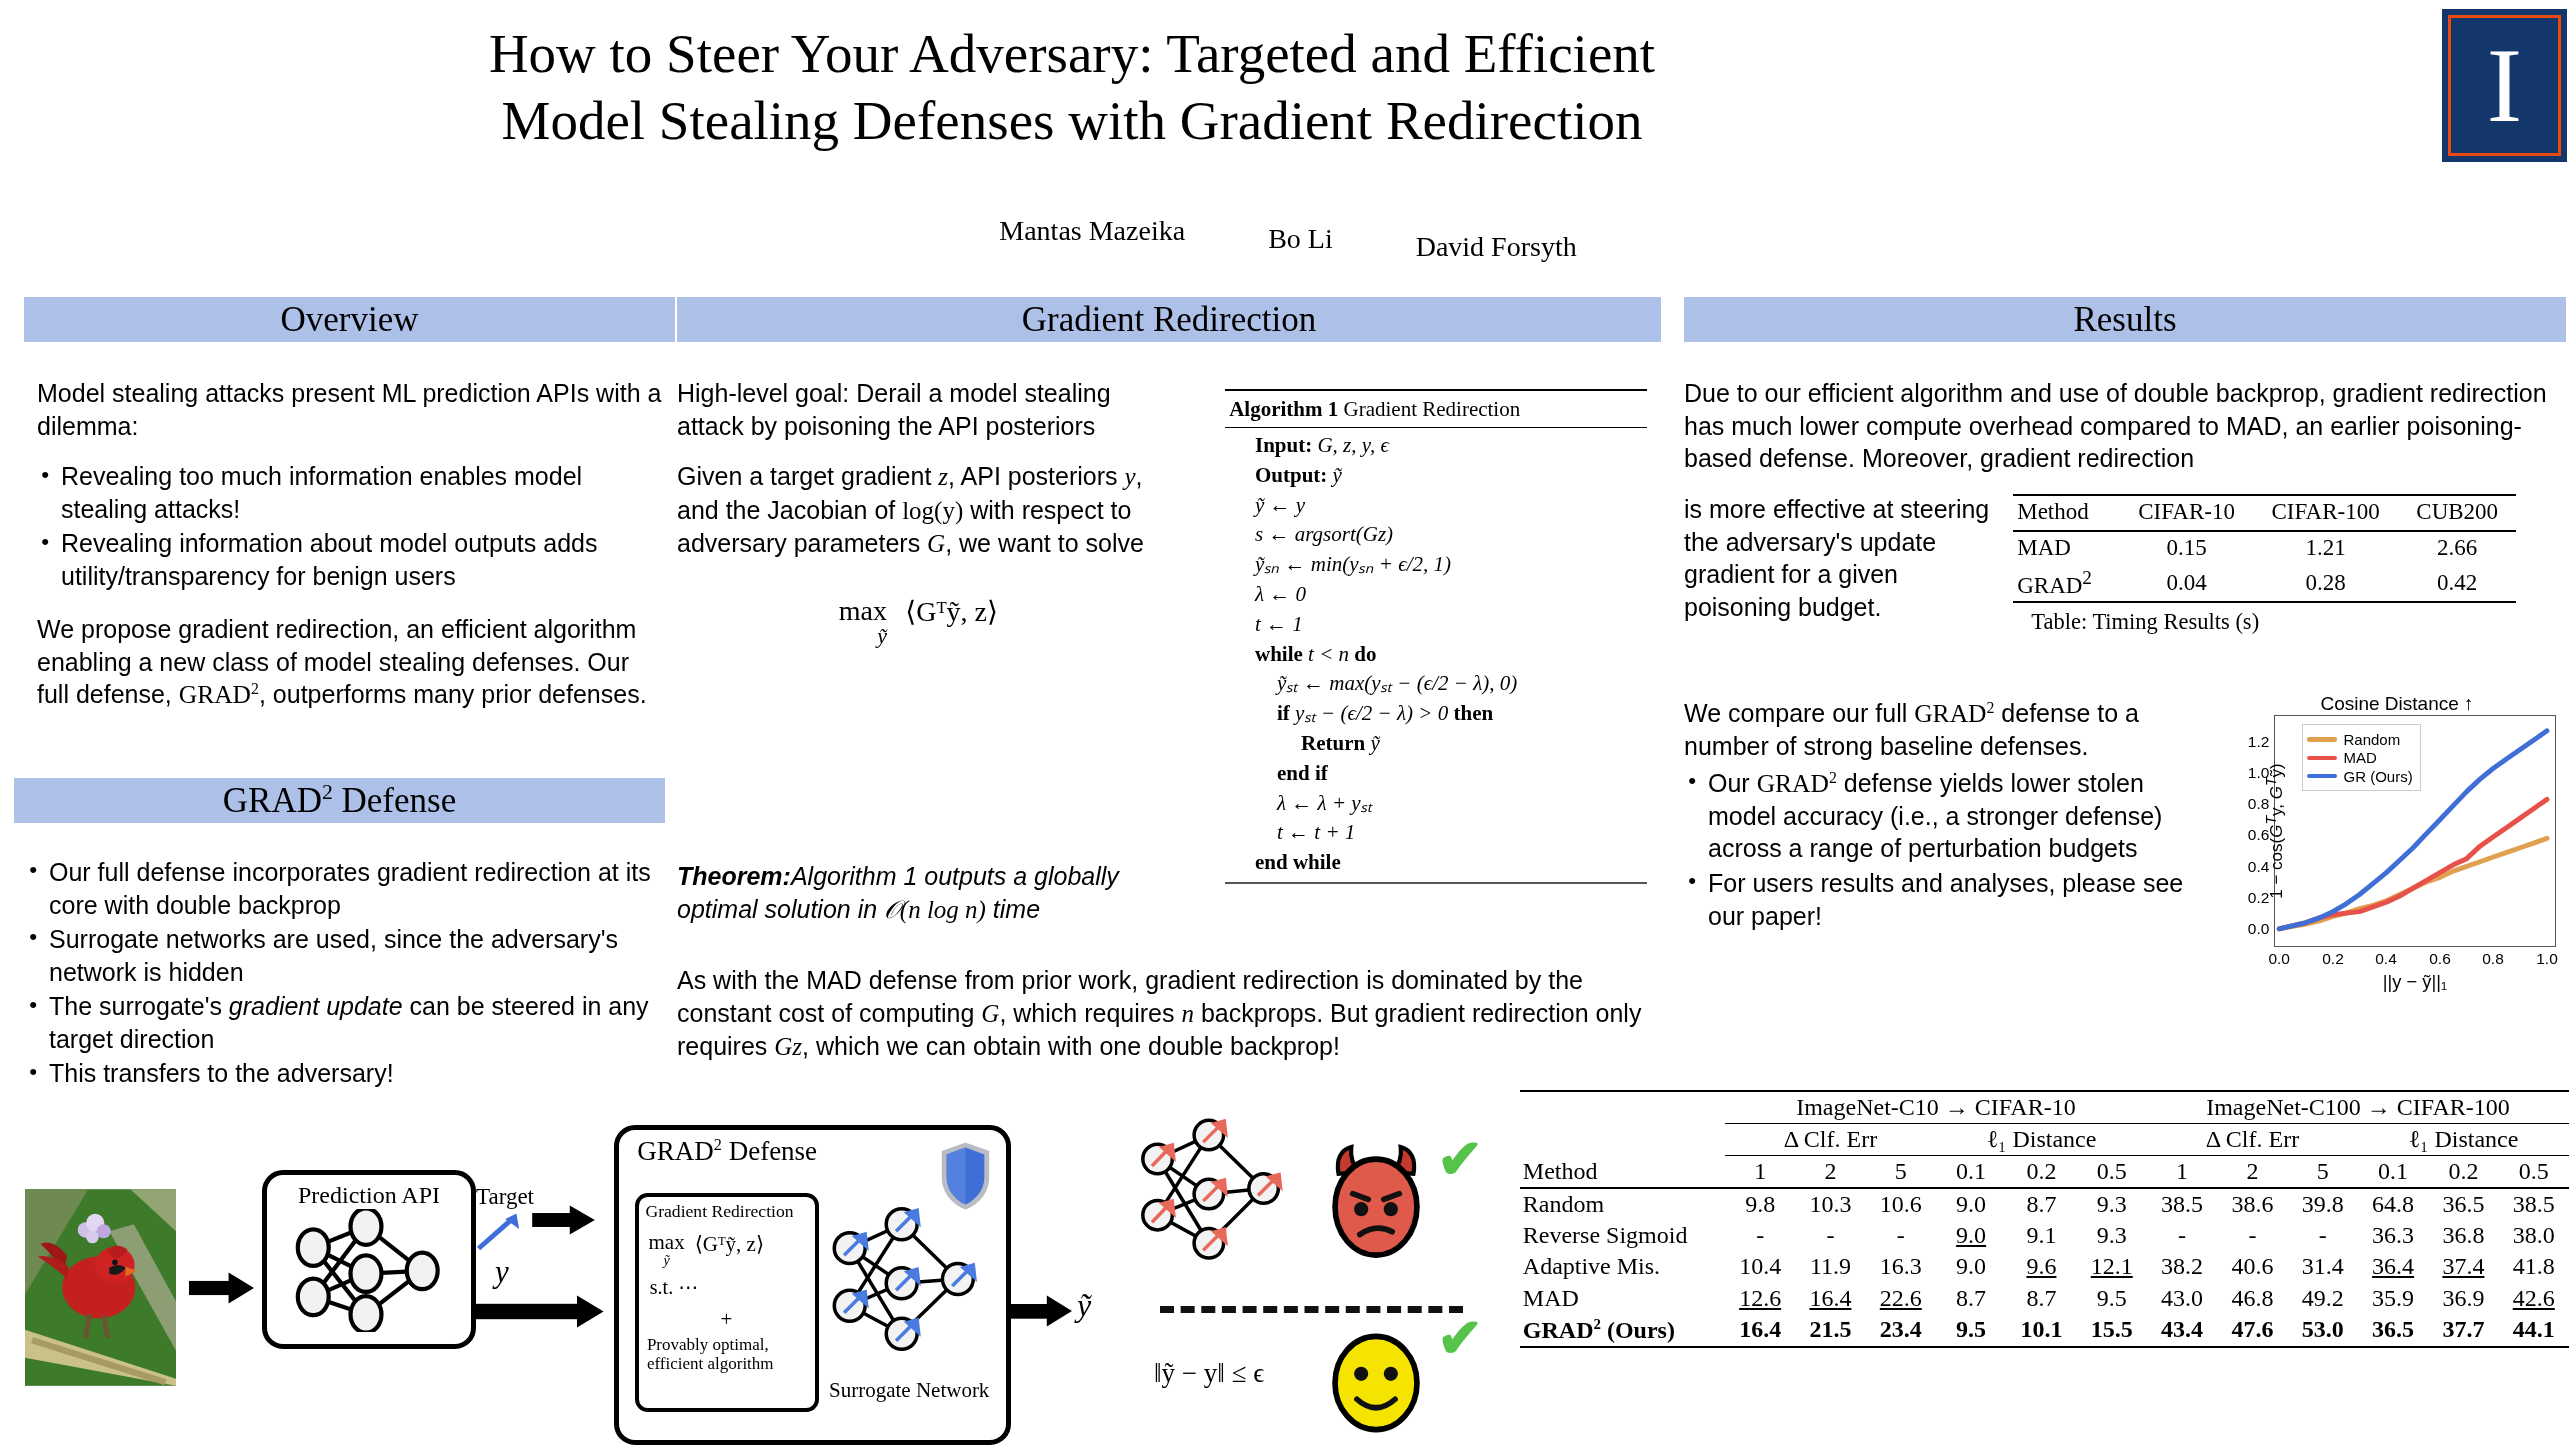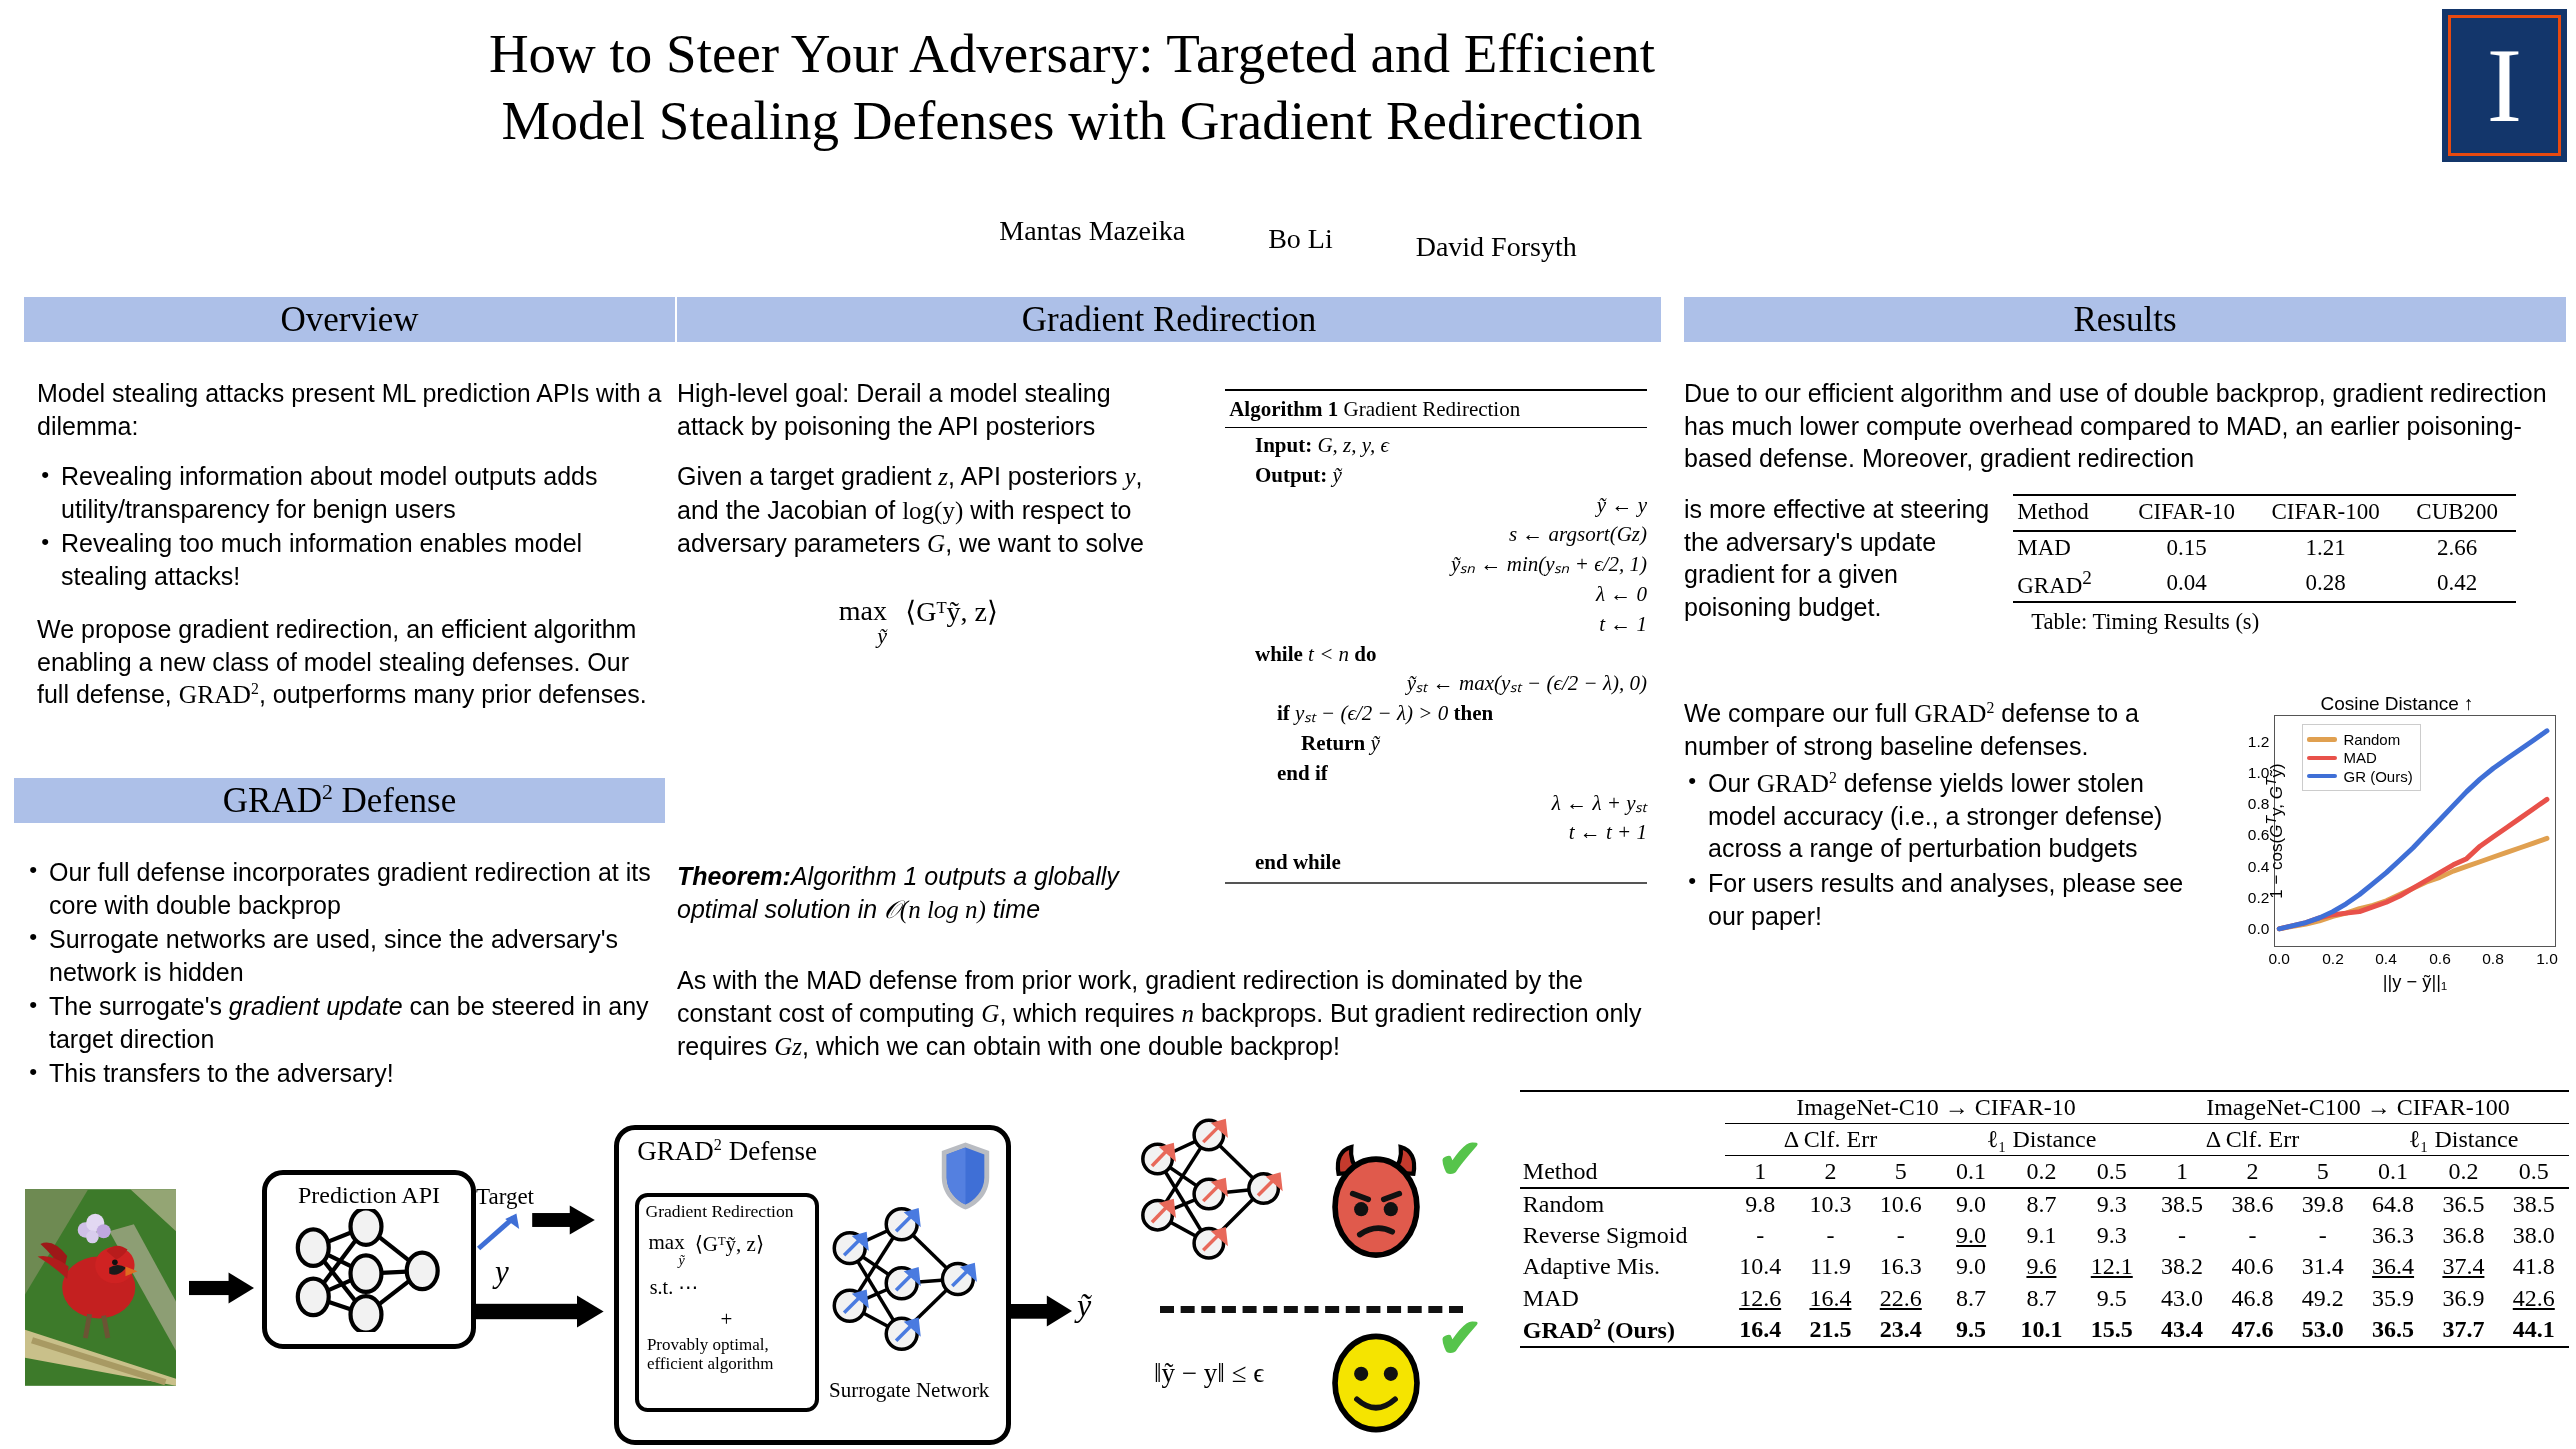--- a/index.html
+++ b/index.html
@@ -1,20 +1,20 @@
 <!DOCTYPE html>
 <html style="font-size:11.3px"><head>
 <meta charset="utf-8">
 <style>
   html,body{margin:0;padding:0;background:#fff;}
   body{width:2576px;height:1449px;position:relative;overflow:hidden;
        font-family:"Liberation Sans",sans-serif;color:#000;}
   .abs{position:absolute;}
   .serif{font-family:"Liberation Serif",serif;}
-  .mathit{font-family:"Liberation Serif",serif;font-style:italic;text-align:right;}
+  .mathit{font-family:"Liberation Serif",serif;font-style:italic;}
 
   
   #title{left:0;top:20px;width:2144px;text-align:center;
          font-family:"Liberation Serif",serif;font-size:55px;line-height:1.22;}
   #authors{left:0;top:215px;width:2576px;text-align:center;}
   #authors .au{display:inline-block;font-family:"Liberation Serif",serif;font-size:28px;}
   #authors .au:nth-child(1){margin-right:83px;}
   #authors .au:nth-child(2){margin-right:83px;position:relative;top:8.4px;}
   #authors .au:nth-child(3){position:relative;top:15.5px;}
 
@@ -121,22 +121,22 @@
   <span class="t">Gradient Redirection</span>
 </div>
 
 <div class="abs secbar" style="left:1684px;top:297px;width:882px;">
   <span class="t">Results</span>
 </div>
 
 <div class="abs body" style="left:37px;top:377px;width:626px;">
   <p>Model stealing attacks present ML prediction APIs with a dilemma:</p>
   <ul class="b">
+    <li>Revealing too much information enables model stealing attacks!</li>
     <li>Revealing information about model outputs adds utility/transparency for benign users</li>
-    <li>Revealing too much information enables model stealing attacks!</li>
   </ul>
   <p style="margin-top:21px;"><span>We propose gradient redirection, an efficient algorithm enabling a new class of model stealing defenses. Our full defense, </span><span class="sc"><span>GRAD</span><sup>2</sup></span><span>, outperforms many prior defenses.</span></p>
 </div>
 
 <div class="abs secbar" style="left:14px;top:778px;width:651px;">
   <span class="t"><span>GRAD</span><sup>2</sup><span> Defense</span></span>
 </div>
 
 <div class="abs body" style="left:25px;top:856px;width:640px;">
   <ul class="b">

